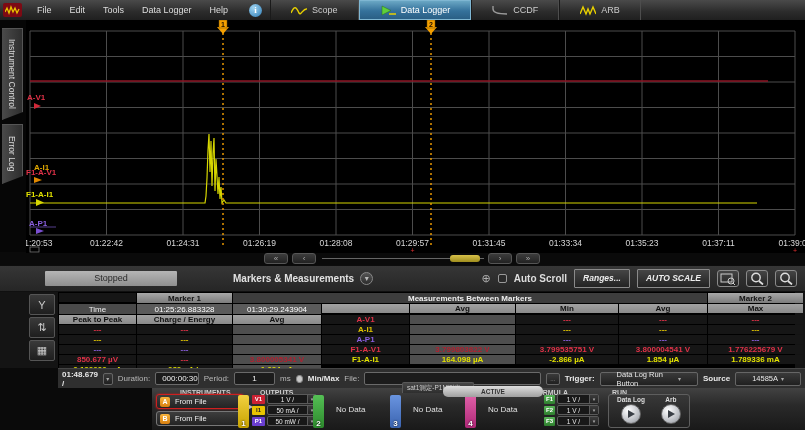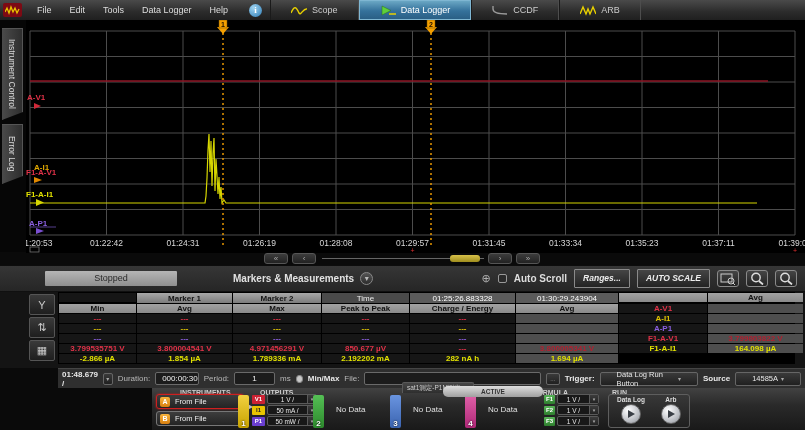--- a/index.html
+++ b/index.html
@@ -302,20 +302,21 @@
 <div class="tablewrap">
   <div class="tool-strip">
     <div class="tool-btn">Y</div>
     <div class="tool-btn">⇅</div>
     <div class="tool-btn">▦</div>
   </div>
   <div class="mtable">
 
     <div class="c"></div>
     <div class="c h1">Marker 1</div>
+    <div class="c hdark" style="grid-column:span 5;">Measurements Between Markers</div>
     <div class="c h1">Marker 2</div>
 
     <div class="c tlab">Time</div>
     <div class="c trow">01:25:26.883328</div>
     <div class="c trow">01:30:29.243904</div>
 
     <div class="c sub"></div>
     <div class="c sub">Avg</div>
     <div class="c sub">Min</div>
     <div class="c sub">Avg</div>
@@ -348,21 +349,21 @@
     <div class="c val row-purple">---</div>
     <div class="c val row-purple">---</div>
     <div class="c val row-purple">---</div>
     <div class="c val row-purple">---</div>
     <div class="c mcol val row-purple"></div>
 
     <div class="c name row-red">F1-A-V1</div>
     <div class="c mcol val" style="color:#b02030;">3.799803822 V</div>
     <div class="c val row-red">3.799535751 V</div>
     <div class="c val row-red">3.800004541 V</div>
-    <div class="c val row-red">4.971456291 V</div>
+    <div class="c val row-red">1.776225679 V</div>
     <div class="c val row-red">850.677 µV</div>
     <div class="c val row-red">---</div>
     <div class="c mcol val" style="color:#b02030;">3.800005341 V</div>
 
     <div class="c name row-yellow2">F1-A-I1</div>
     <div class="c mcol val row-yellow2">164.098 µA</div>
     <div class="c val row-yellow2">-2.866 µA</div>
     <div class="c val row-yellow2">1.854 µA</div>
     <div class="c val row-yellow2">1.789336 mA</div>
     <div class="c val row-yellow2">2.192202 mA</div>

